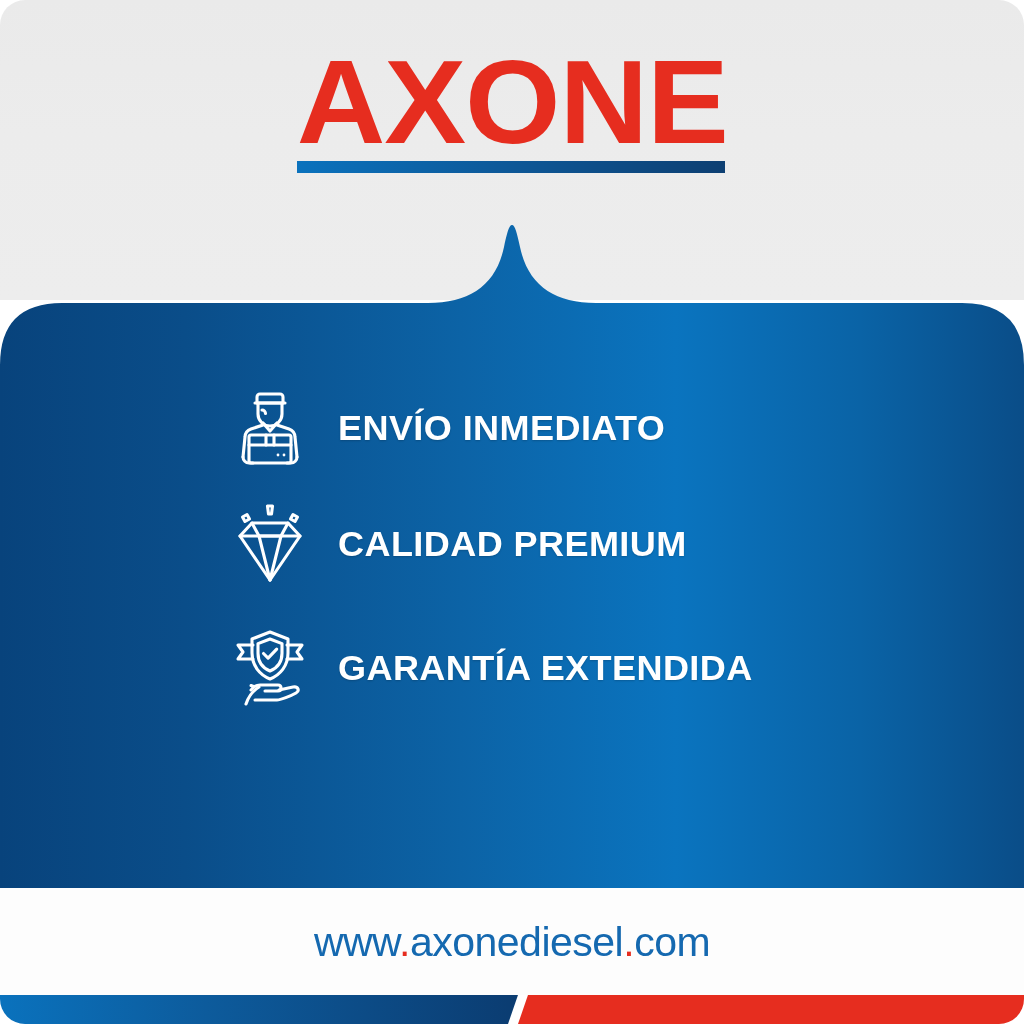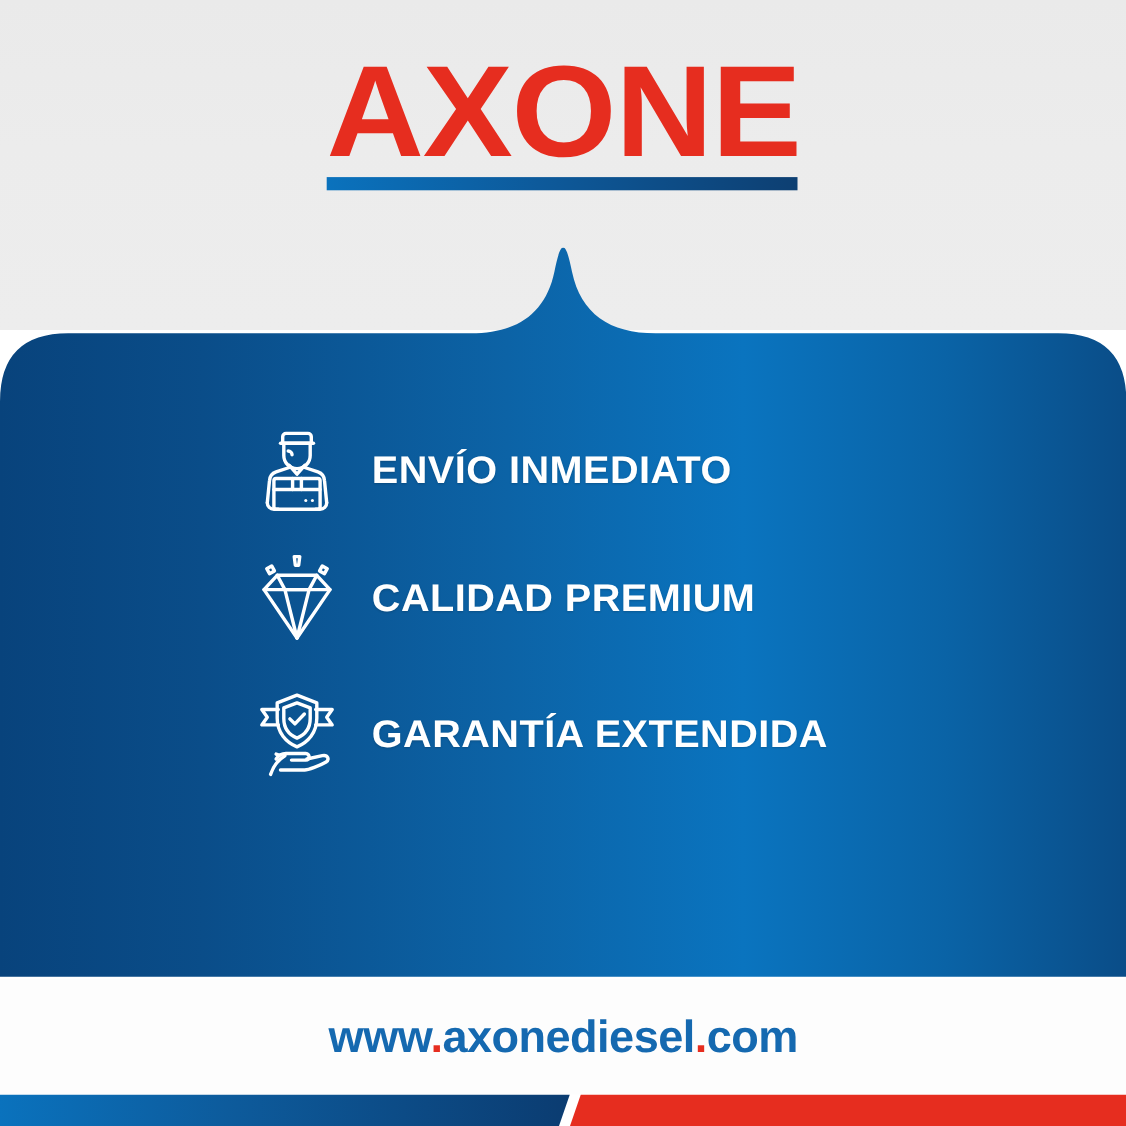--- a/index.html
+++ b/index.html
@@ -8,20 +8,21 @@
     font-family:"Liberation Sans", sans-serif;
     background:#ffffff;
     overflow:hidden;
   }
 
   .poster {
     position:relative;
     width:1024px; height:1024px;
     background:#ffffff;
     overflow:hidden;
+    border-radius:25px;
   }
 
   
   .header-zone {
     position:absolute;
     left:0; top:0; width:1024px; height:300px;
     background:linear-gradient(180deg,#eaeaea 0%,#ececec 45%,#ededed 100%);
   }
 
   .brand-block {
@@ -91,21 +92,21 @@
 
   
   .site-strip {
     position:absolute;
     left:0; top:890px; width:1024px; height:105px;
     background:#fdfdfd;
     display:flex; align-items:center; justify-content:center;
   }
   .site-url {
     font-family:"Liberation Sans", sans-serif;
-    font-weight:bold;
+    font-weight:normal;
     font-size:41px;
     letter-spacing:-0.5px;
     color:#1569b0;
   }
   .site-url .dot { color:#e62d1f; }
 
   
   .bottom-bar {
     position:absolute;
     left:0; top:995px; width:1024px; height:29px;

